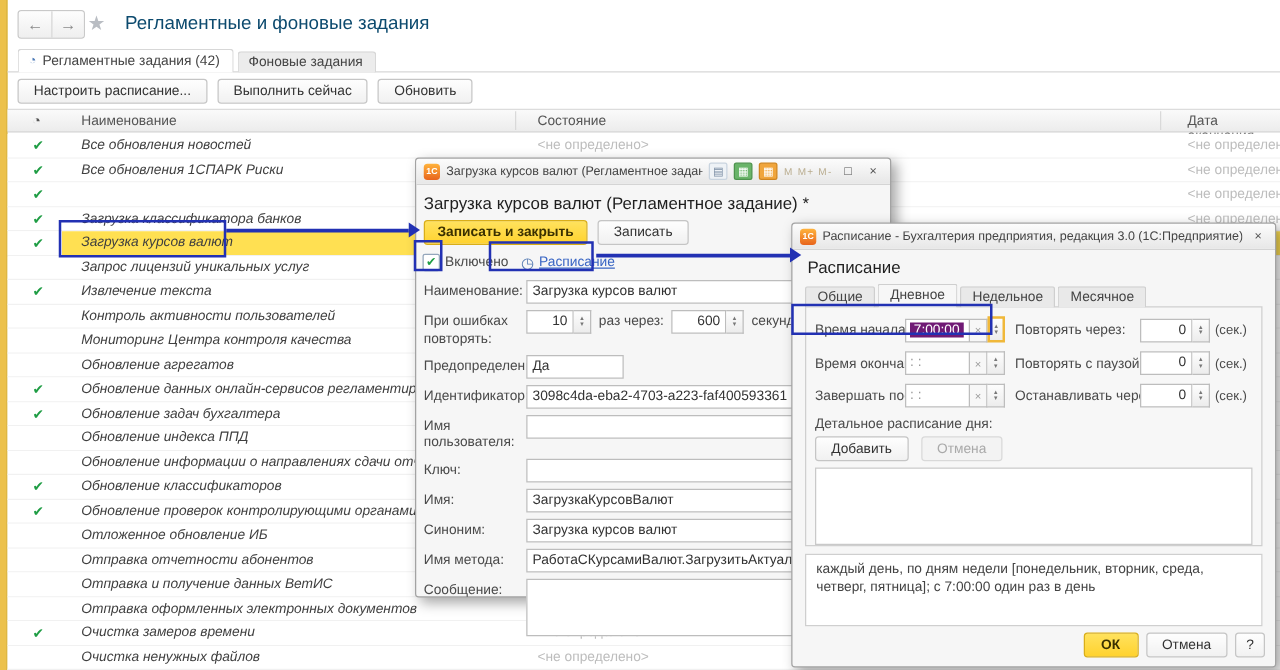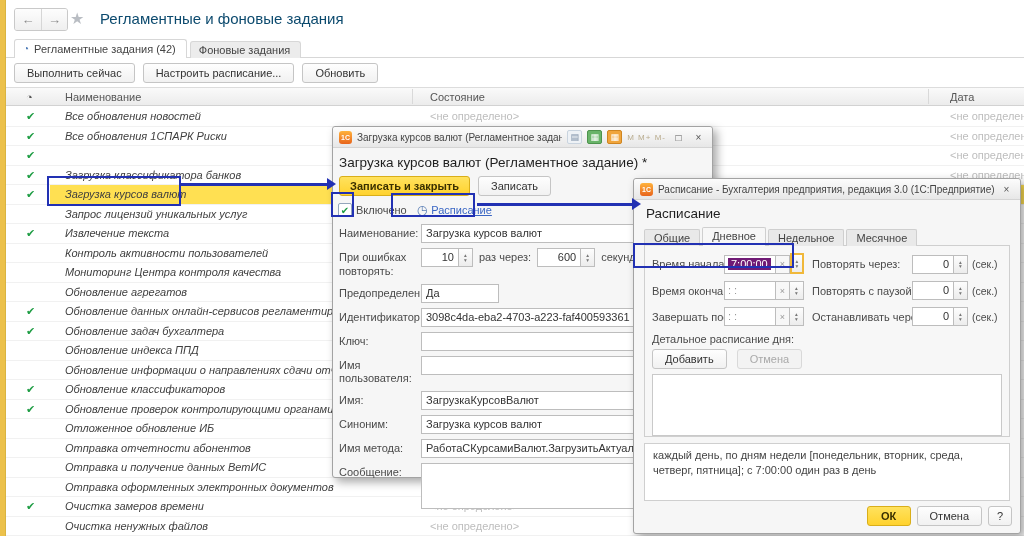--- a/index.html
+++ b/index.html
@@ -131,22 +131,22 @@
   <div class="mtab active">
     <span class="pieico">◔</span>
     <span>Регламентные задания (42)</span>
   </div>
   <div class="mtab">
     <span>Фоновые задания</span>
   </div>
 </div>
 
 <div class="abs" id="toolbar">
+  <button class="btn">Настроить расписание...</button>
   <button class="btn">Выполнить сейчас</button>
-  <button class="btn">Настроить расписание...</button>
   <button class="btn">Обновить</button>
 </div>
 
 <div class="abs" id="thead">
   <span class="th pieico" style="left:20px;top:4px;">◔</span>
   <span class="th" style="left:59px;">Наименование</span>
   <span class="th" style="left:424px;">Состояние</span>
   <span class="th" style="left:944px;">Дата окончания</span>
   <span class="thsep" style="left:406px;"></span>
   <span class="thsep" style="left:922px;"></span>
@@ -283,25 +283,25 @@
   </div>
   <div class="frow">
     <div class="flabel">Предопределенное:</div>
     <div class="tinput fixed" style="width:78px;">Да</div>
   </div>
   <div class="frow">
     <div class="flabel">Идентификатор:</div>
     <div class="tinput">3098c4da-eba2-4703-a223-faf400593361</div>
   </div>
   <div class="frow">
+    <div class="flabel">Имя пользователя:</div>
+    <div class="tinput"></div>
+  </div>
+  <div class="frow">
     <div class="flabel">Ключ:</div>
-    <div class="tinput"></div>
-  </div>
-  <div class="frow">
-    <div class="flabel">Имя пользователя:</div>
     <div class="tinput"></div>
   </div>
   <div class="frow">
     <div class="flabel">Имя:</div>
     <div class="tinput">ЗагрузкаКурсовВалют</div>
   </div>
   <div class="frow">
     <div class="flabel">Синоним:</div>
     <div class="tinput">Загрузка курсов валют</div>
   </div>

